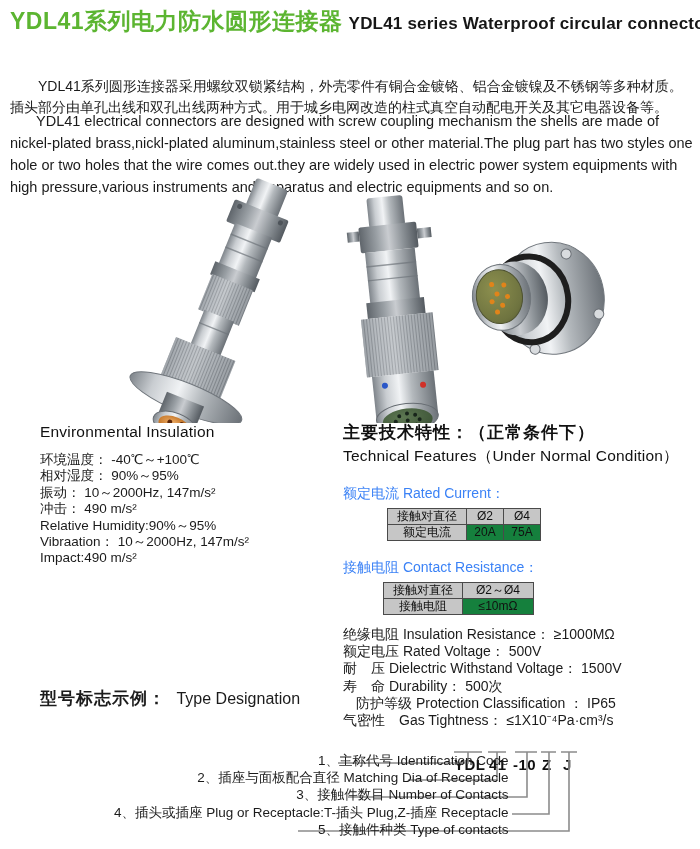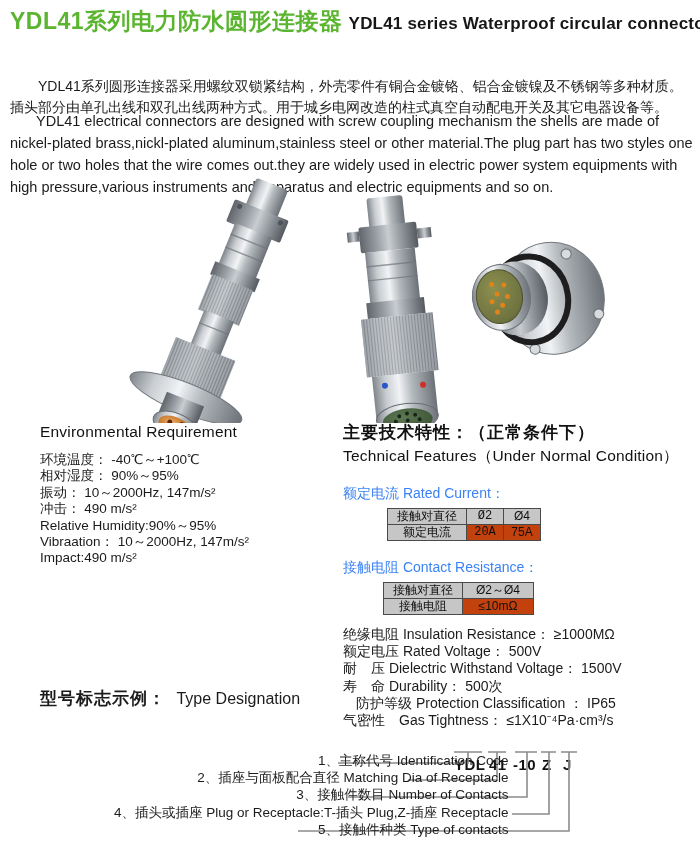--- a/index.html
+++ b/index.html
@@ -21,23 +21,23 @@
   .col-h-zh { font-size:17px; font-weight:bold; color:#111; letter-spacing:1px; }
   .col-h-en { font-size:15.5px; color:#111; margin-top:2px; letter-spacing:0.2px; }
   .env { position:absolute; left:40px; top:421px; width:300px; }
   .env-lines { margin-top:11px; }
   .env-lines div { font-size:13.5px; line-height:16.4px; white-space:nowrap; }
   .tech { position:absolute; left:343px; top:421px; width:352px; }
   .tech-label { font-size:14px; margin-top:18px; color:#3b82f6; }
   .spec-table { border-collapse:collapse; font-size:12px; color:#111; }
   .spec-table.t1 { margin:5px 0 0 44px; }
   .spec-table.t2 { margin:5px 0 0 40px; }
-  .spec-table td { border:1px solid #4a4a4a; text-align:center; height:15px; line-height:15px; padding:0 3px; background:#c2410c; }
+  .spec-table td { border:1px solid #4a4a4a; text-align:center; height:15px; line-height:15px; padding:0 3px; background:#15803d; }
   .spec-table td.hd { background:#c6c6c6; }
-  .t1 td:nth-child(1){ width:72px; } .t1 td:nth-child(2){ width:30px;font-family:Liberation Mono, monospace; } .t1 td:nth-child(3){ width:30px; }
+  .t1 td:nth-child(1){ width:72px; } .t1 td:nth-child(2){ width:30px; } .t1 td:nth-child(3){ width:30px; }
   .t2 td:nth-child(1){ width:72px; } .t2 td:nth-child(2){ width:64px; }
   .tech-specs { margin-top:11px; }
   .tech-specs div { font-size:14px; line-height:17.2px; white-space:nowrap; }
   .tech-specs div.indent { padding-left:13px; }
   
   .td-heading { position:absolute; left:40px; top:687px; white-space:nowrap; }
   .td-heading .h-zh { font-size:17px; font-weight:bold; letter-spacing:1px; }
   .td-heading .h-en { font-size:16px; margin-left:6px; }
   .code-seg { position:absolute; top:756px; font-size:15px; font-weight:bold; color:#111; letter-spacing:0.5px; }
   .td-lines { position:absolute; left:0; top:690px; }
@@ -158,21 +158,21 @@
         <circle cx="506" cy="102" r="2.5" fill="#e0841a"></circle>
       <circle cx="498" cy="110" r="2.5" fill="#e0841a"></circle>
         <circle cx="508" cy="114" r="2.5" fill="#e0841a"></circle>
       <circle cx="492" cy="117" r="2.5" fill="#e0841a"></circle>
         <circle cx="502" cy="122" r="2.5" fill="#e0841a"></circle>
       <circle cx="496" cy="128" r="2.5" fill="#e0841a"></circle>
     </g>
   </svg>
 
   <div class="env">
-    <div class="col-h-en">Environmental Requirement</div>
+    <div class="col-h-en">Environmental Insulation</div>
     <div class="env-lines">
       <div>环境温度： -40℃～+100℃</div>
       <div>相对湿度： 90%～95%</div>
       <div>振动： 10～2000Hz, 147m/s²</div>
       <div>冲击： 490 m/s²</div>
       <div>Relative Humidity:90%～95%</div>
       <div>Vibraation： 10～2000Hz, 147m/s²</div>
       <div>Impact:490 m/s²</div>
     </div>
   </div>

